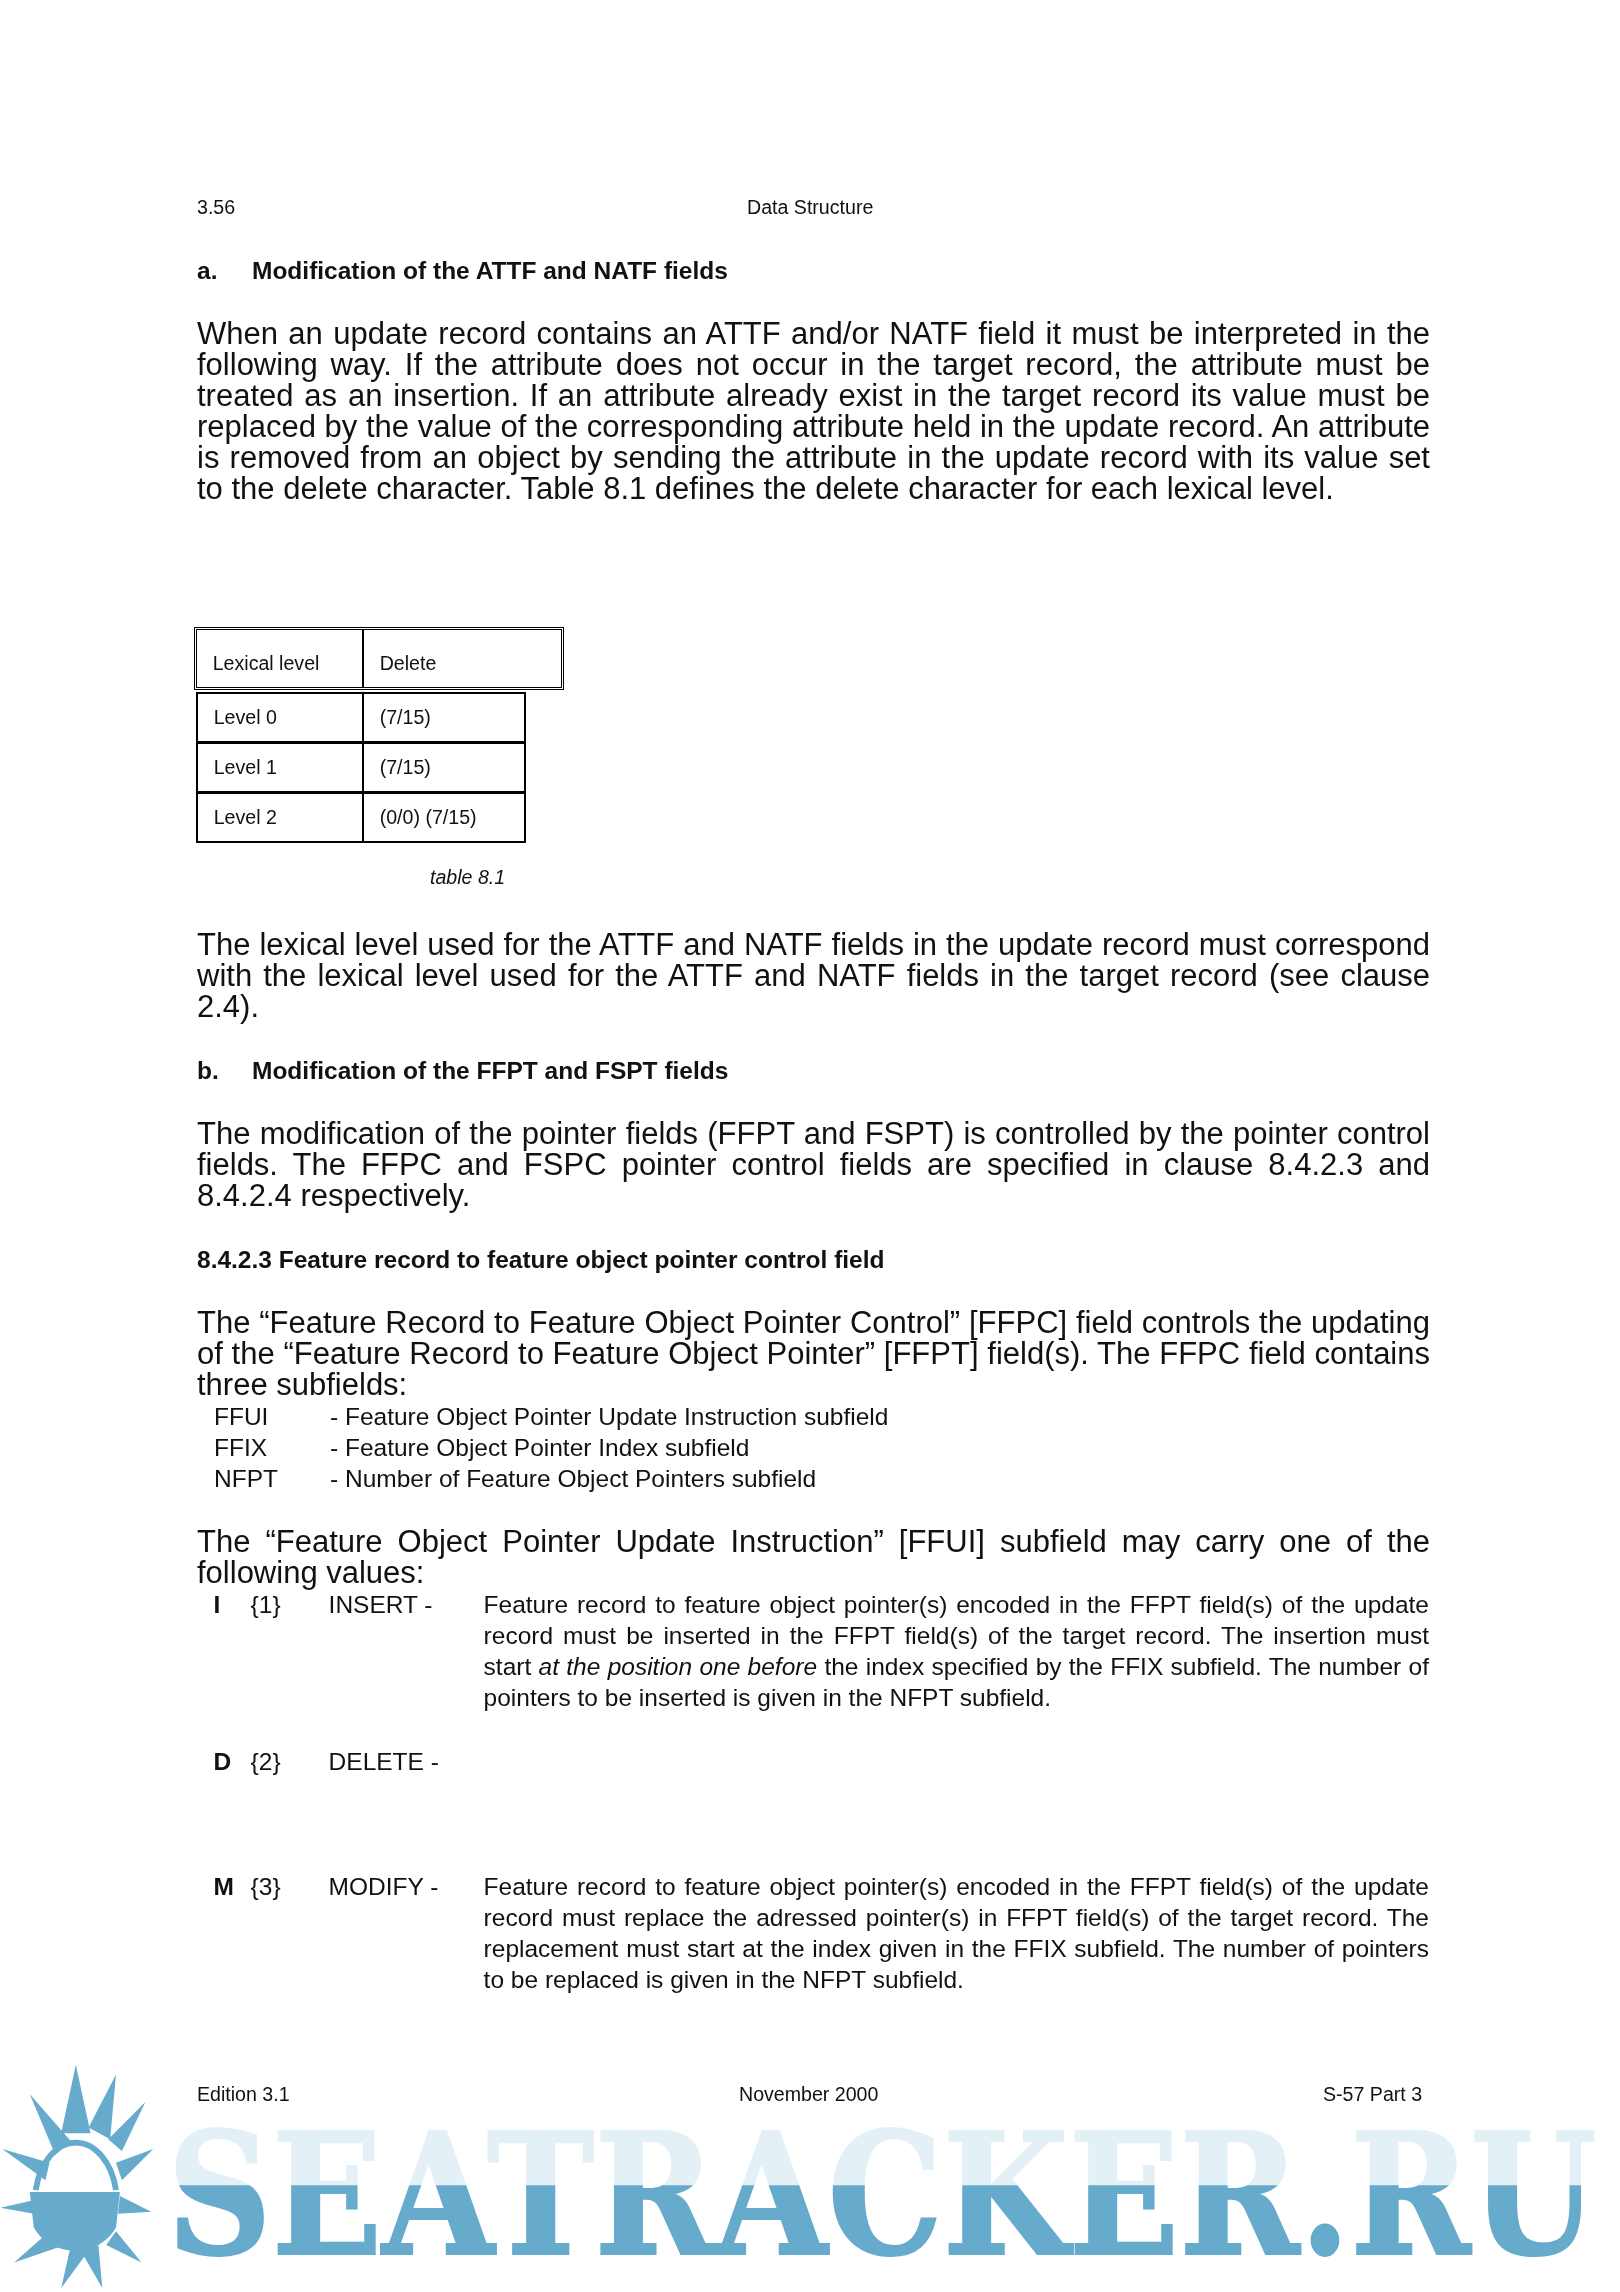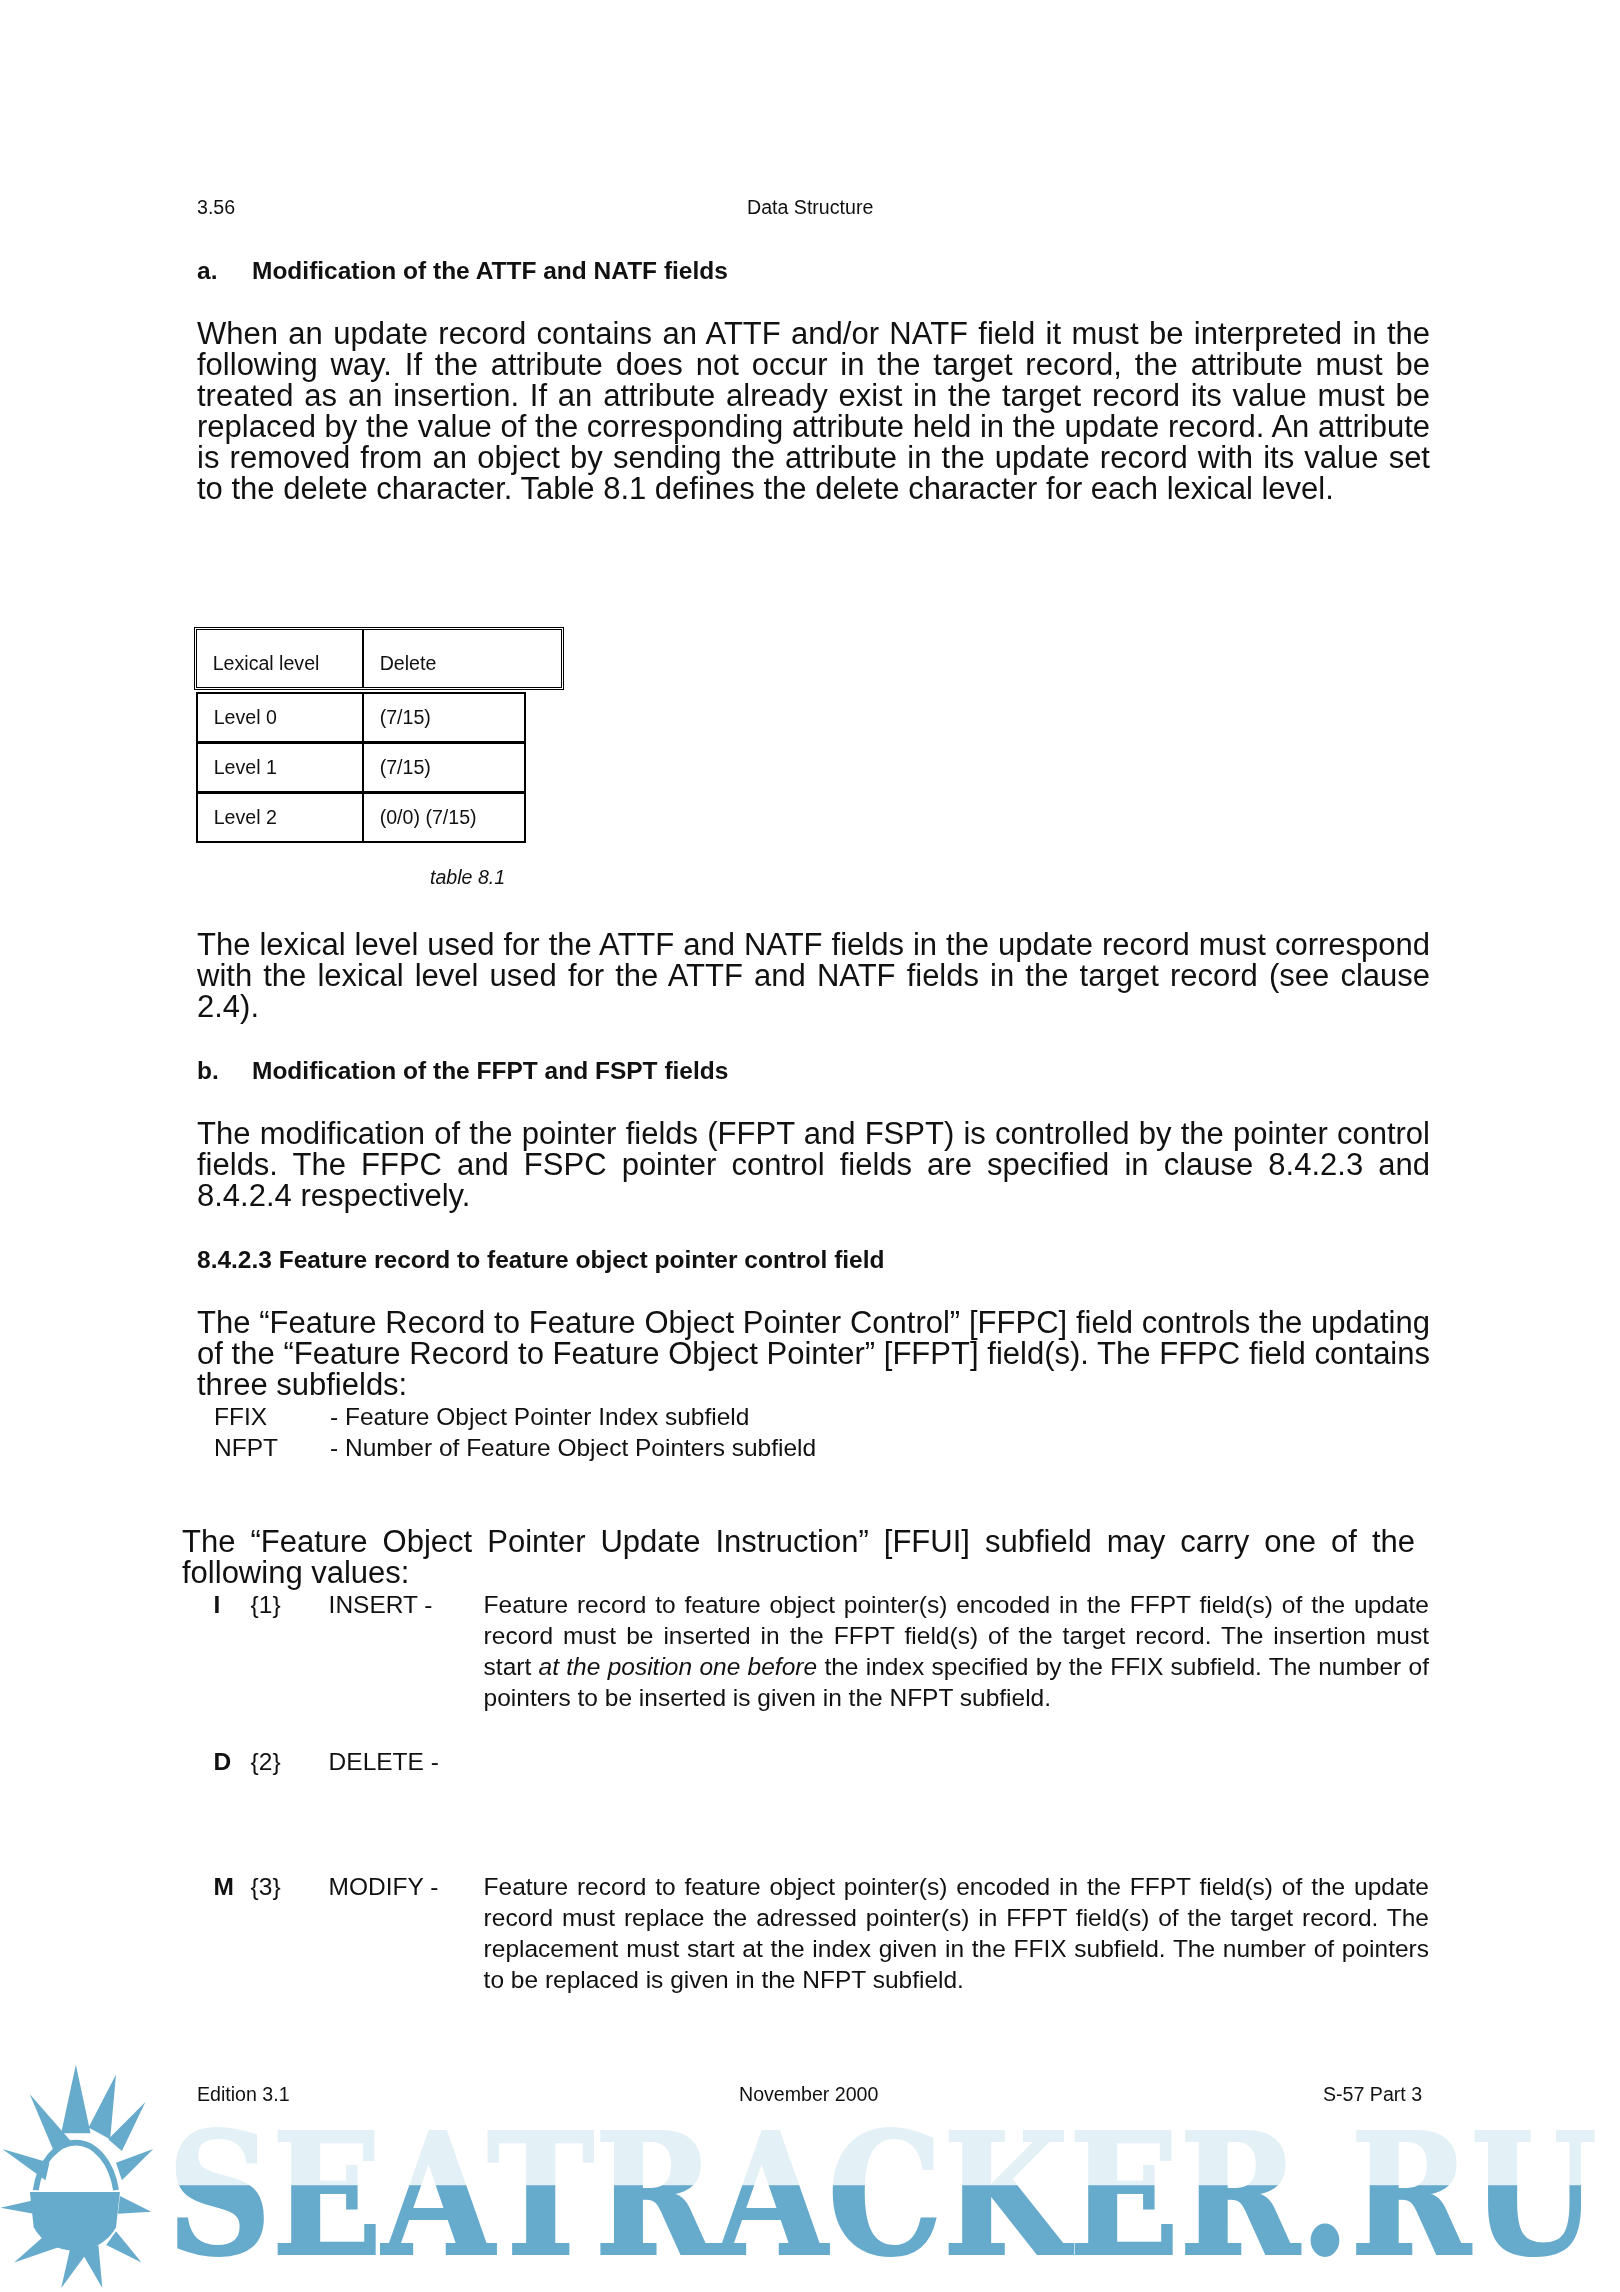--- a/index.html
+++ b/index.html
@@ -63,30 +63,34 @@
 <div class="abs h-sec" style="left:197px; top:1057px;">
   <span style="display:inline-block; width:55px;">b.</span><span>Modification of the FFPT and FSPT fields</span>
 </div>
 <div class="abs body-text" style="left:197px; top:1118px;">The modification of the pointer fields (FFPT and FSPT) is controlled by the pointer control fields. The FFPC and FSPC pointer control fields are specified in clause 8.4.2.3 and 8.4.2.4 respectively.</div>
 
 <div class="abs h-sec" style="left:197px; top:1246px;">8.4.2.3 Feature record to feature object pointer control field</div>
 <div class="abs body-text" style="left:197px; top:1307px;">The “Feature Record to Feature Object Pointer Control” [FFPC] field controls the updating of the “Feature Record to Feature Object Pointer” [FFPT] field(s). The FFPC field contains three subfields:</div>
 
 <div class="abs sub-list" style="left:214px; top:1401px;">
   <div class="row">
+    <span class="code">FFUI</span>
+    <span>- Feature Object Pointer Update Instruction subfield</span>
+  </div>
+  <div class="row">
     <span class="code">FFIX</span>
     <span>- Feature Object Pointer Index subfield</span>
   </div>
   <div class="row">
     <span class="code">NFPT</span>
     <span>- Number of Feature Object Pointers subfield</span>
   </div>
 </div>
 
-<div class="abs body-text" style="left:182px; top:1526px;">The “Feature Object Pointer Update Instruction” [FFUI] subfield may carry one of the following values:</div>
+<div class="abs body-text" style="left:197px; top:1526px;">The “Feature Object Pointer Update Instruction” [FFUI] subfield may carry one of the following values:</div>
 
 <div class="val-item" style="top:1589px;">
   <span class="letter">I</span>
   <span class="num">{1}</span>
   <span class="name">INSERT -</span>
   <span class="desc"><span>Feature record to feature object pointer(s) encoded in the FFPT field(s) of the update record must be inserted in the FFPT field(s) of the target record. The insertion must start </span><em>at the position one before</em><span> the index specified by the FFIX subfield. The number of pointers to be inserted is given in the NFPT subfield.</span></span>
 </div>
 
 <div class="val-item" style="top:1746px;">
   <span class="letter">D</span>

